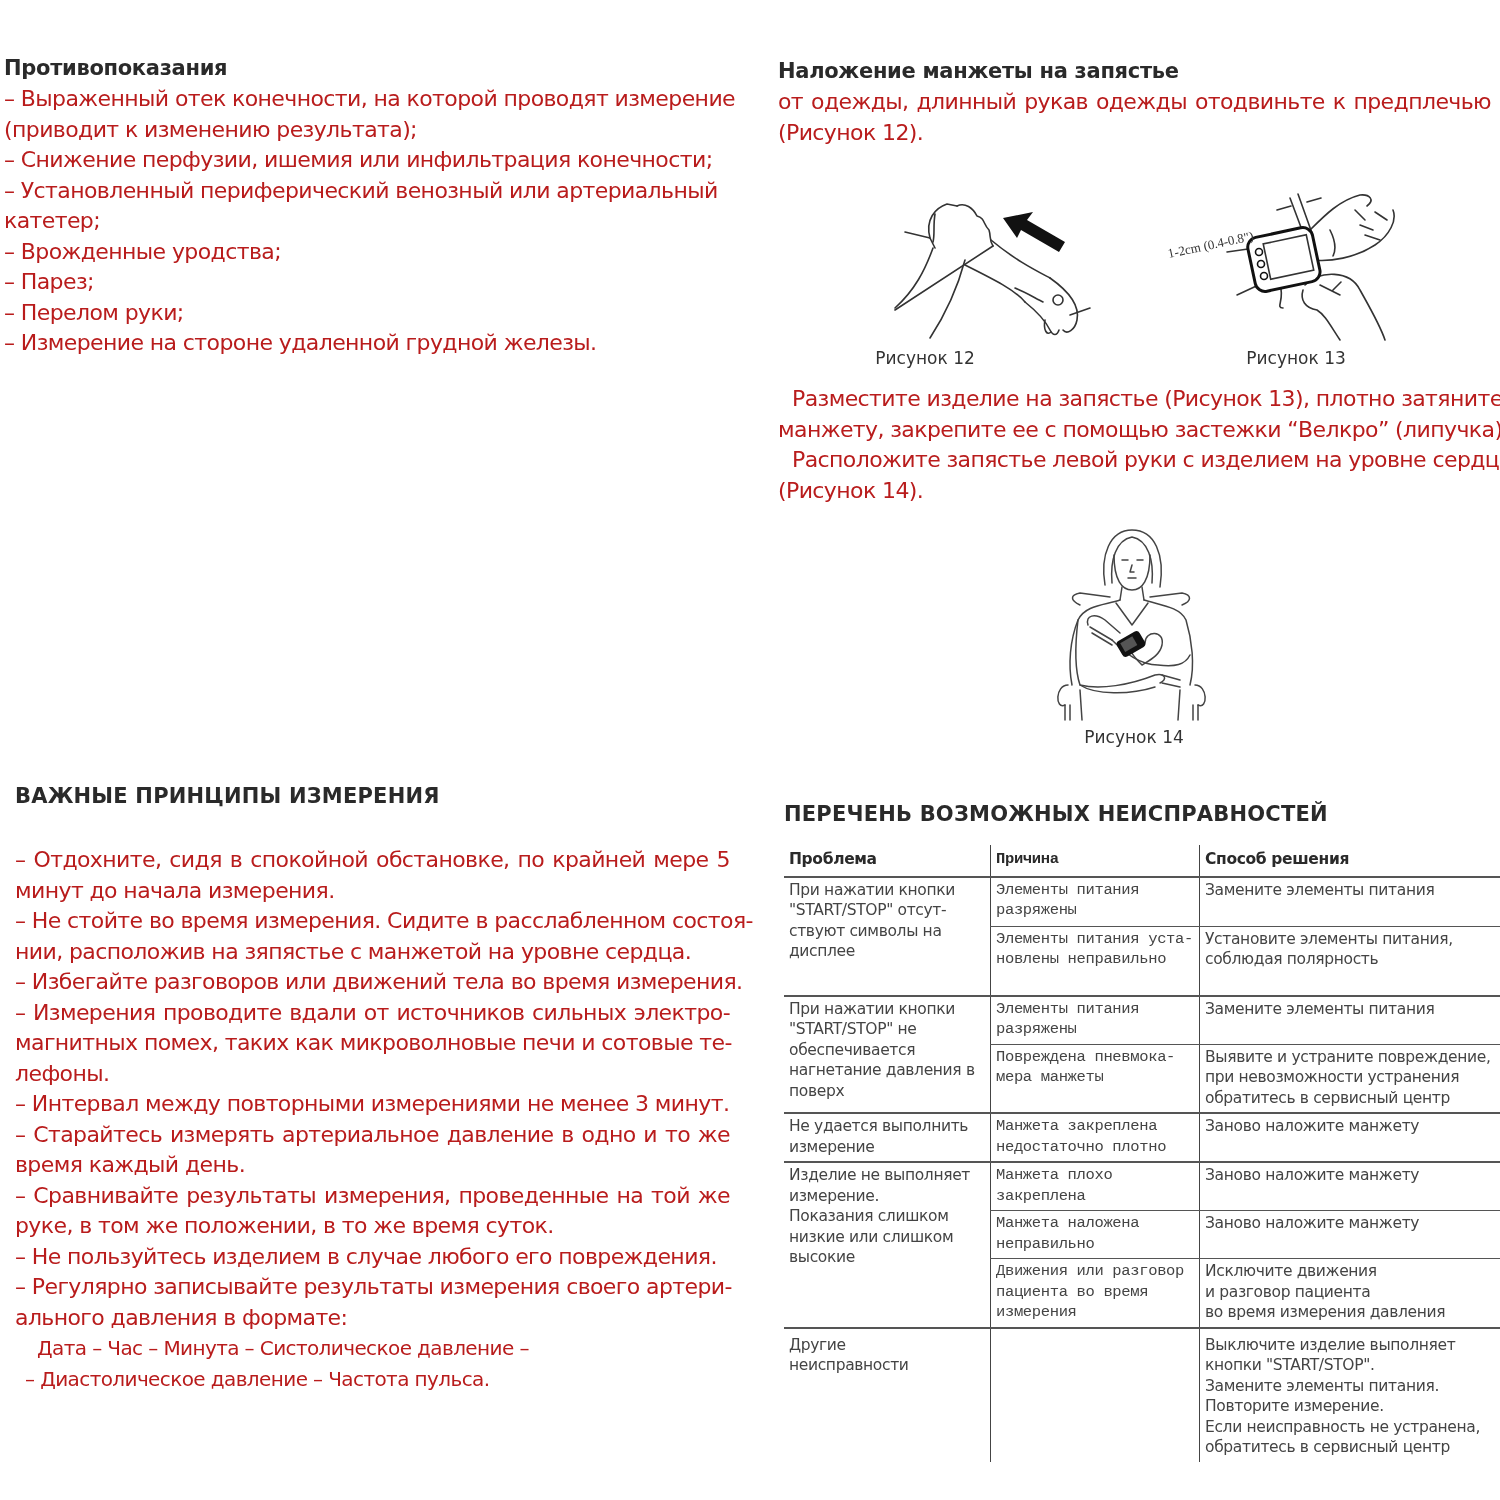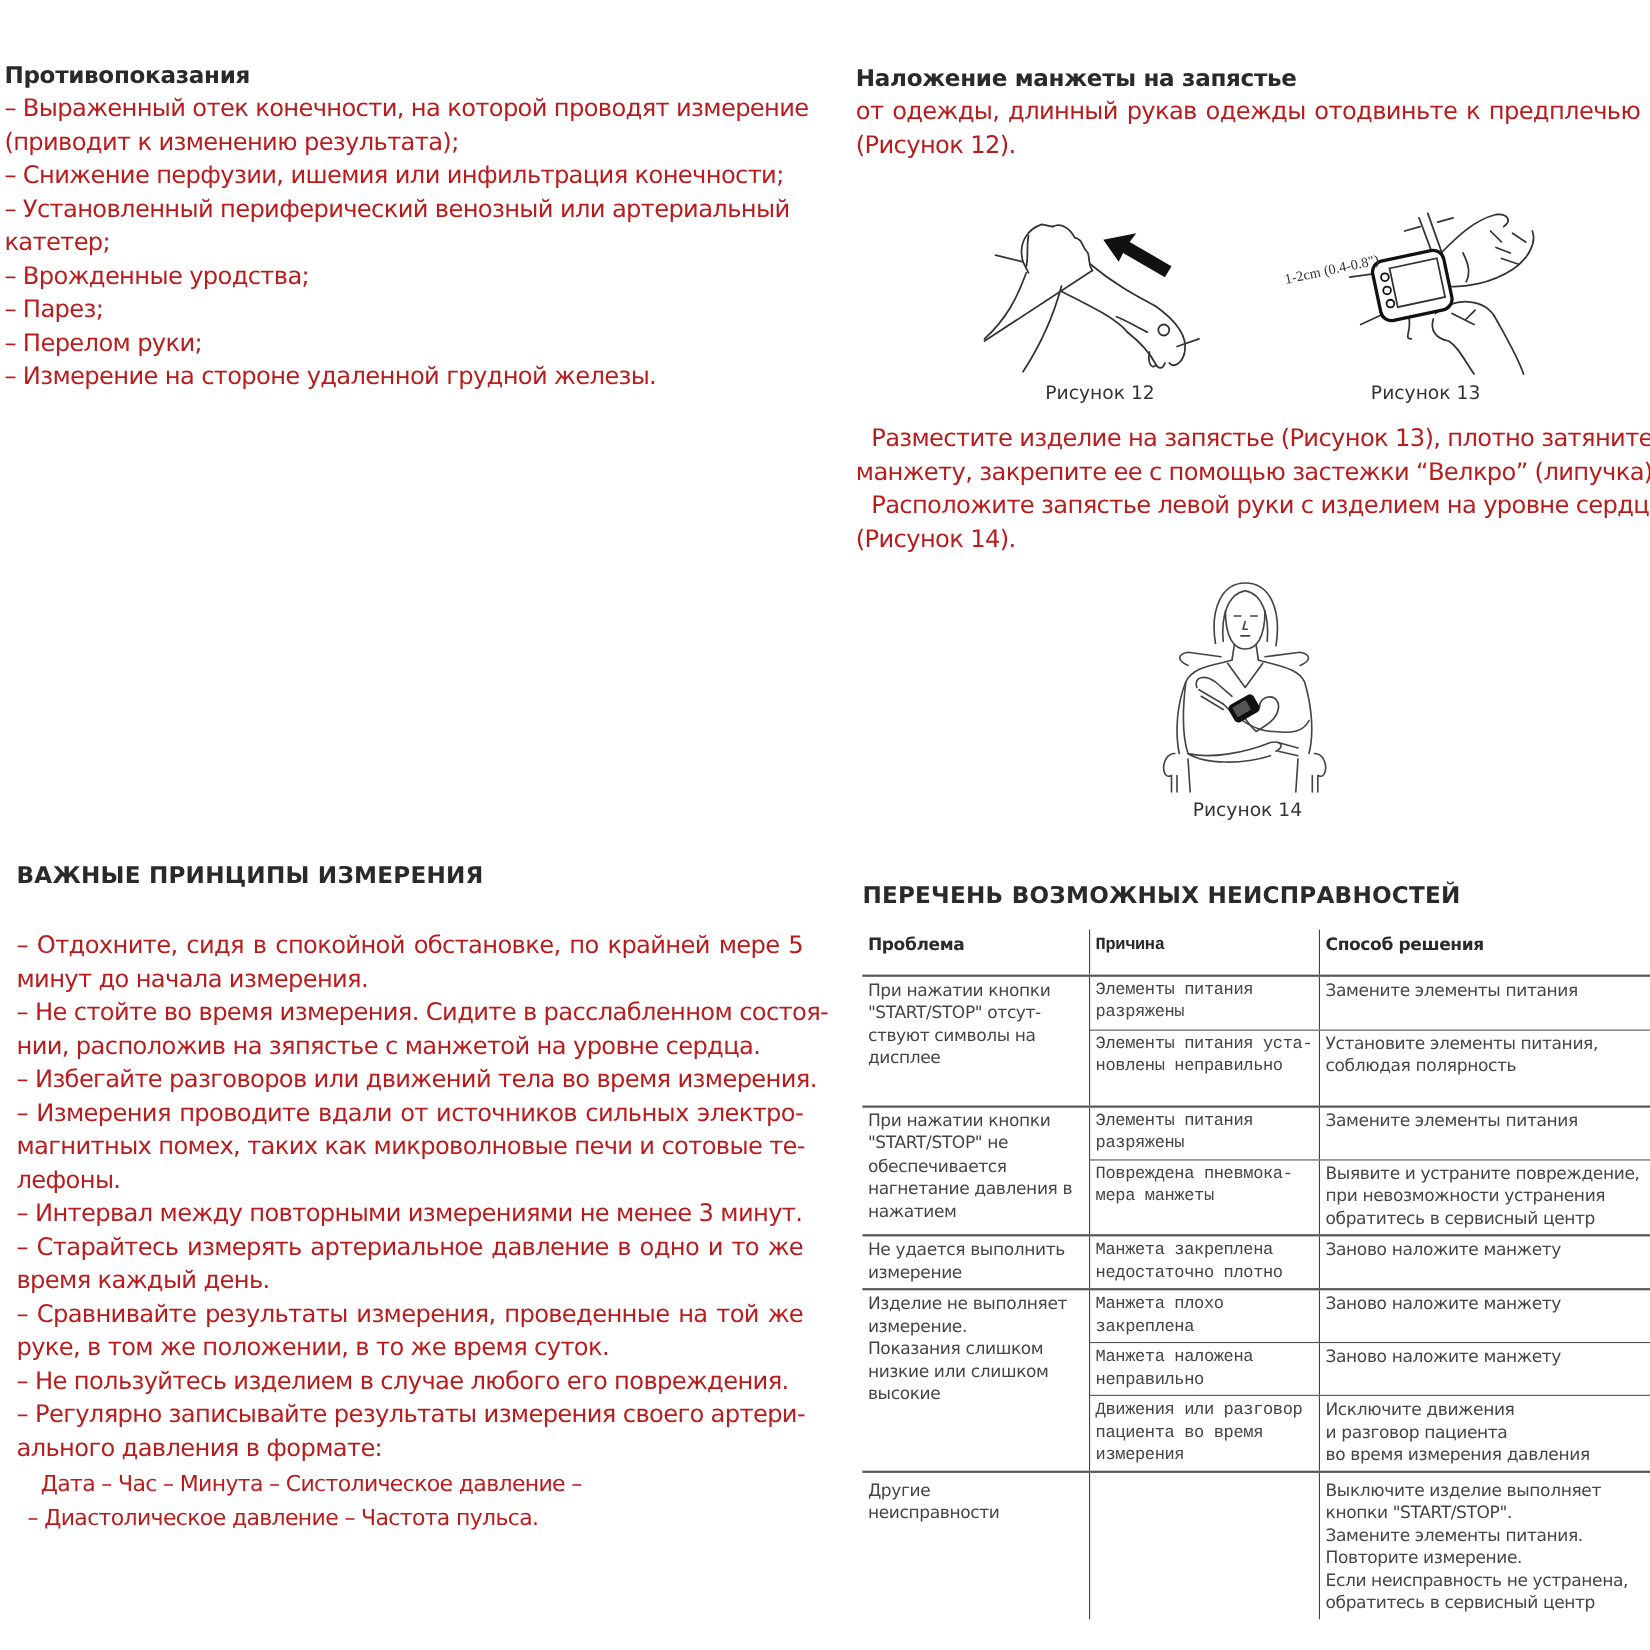--- a/index.html
+++ b/index.html
@@ -11,21 +11,21 @@
   .txt { font-size: 22px; line-height: 30.5px; letter-spacing: -0.6px; color: #b91c1c; }
   .h-bold { font-weight: bold; font-size: 21px; color: #2a2a2a; letter-spacing: -0.3px; }
   .h-caps { font-weight: bold; font-size: 21px; color: #2a2a2a; letter-spacing: 0.2px; }
   .line { white-space: nowrap; }
   .just { text-align: justify; text-align-last: justify; display: block; white-space: nowrap; }
   .caption { font-size: 17px; color: #333; text-align: center; }
 
   
   .tbl { position: absolute; left: 784px; top: 845px; width: 716px; border-collapse: collapse; }
   .tbl th, .tbl td { font-size: 15.5px; line-height: 20.5px; vertical-align: top; padding: 2px 5px 4px 5px; color: #444; letter-spacing: -0.35px; }
-  .tbl th { text-align: left; font-weight: bold; color: #2a2a2a; padding-top: 4px; padding-bottom: 16px; }
+  .tbl th { text-align: left; font-weight: bold; color: #2a2a2a; padding-top: 4px; padding-bottom: 6px; }
   .tbl .c1 { width: 196px; }
   .tbl .c2 { width: 198px; border-left: 1.5px solid #444; font-family: Liberation Mono, monospace; }
   .tbl .c3 { border-left: 1.5px solid #444; }
   .tbl tr.hdr th { border-bottom: 2px solid #555; }
   .tbl tr.grp-end td { border-bottom: 2px solid #555; }
   .tbl td.sub-sep { border-bottom: 1.5px solid #555; }
   .tbl td.multi div { white-space: nowrap; }
 </style>
 </head>
 <body>
@@ -64,21 +64,21 @@
       <path d="M165 88 C182 100 195 115 192 130 C190 140 182 145 178 140"></path>
       <path d="M140 112 C150 120 160 130 165 140 C168 146 172 146 174 140"></path>
       <path d="M130 98 C140 102 150 108 158 112"></path>
       <circle cx="173" cy="110" r="5"></circle>
       <path d="M160 130 C158 140 162 146 166 142"></path>
       <path d="M185 125 L205 118"></path>
     </g>
     <polygon points="118,28 148,22 142,30 180,52 174,62 136,40 132,48" fill="#111"></polygon>
   </svg>
 </div>
-<div class="abs caption" style="left:940px; top:348px; width:120px;">Рисунок 12</div>
+<div class="abs caption" style="left:865px; top:348px; width:120px;">Рисунок 12</div>
 
 <div class="abs" style="left:1155px; top:190px; width:245px; height:160px;">
   <svg width="245" height="160" viewBox="0 0 245 160">
     <g fill="none" stroke="#333" stroke-width="1.6" stroke-linecap="round" stroke-linejoin="round">
       <path d="M135 8 L150 48"></path>
       <path d="M143 4 L158 46"></path>
       <path d="M122 20 L136 16"></path>
       <path d="M152 12 L166 8"></path>
       <path d="M72 62 L100 58"></path>
       <path d="M82 105 L110 92"></path>
@@ -203,21 +203,21 @@
       <div>соблюдая полярность</div>
     </td>
   </tr>
 
   <tr>
     <td class="c1 multi" rowspan="2" style="border-bottom:2px solid #555;">
       <div>При нажатии кнопки</div>
       <div>"START/STOP" не</div>
       <div>обеспечивается</div>
       <div>нагнетание давления в</div>
-      <div>нажатием</div>
+      <div>поверх</div>
     </td>
     <td class="c2 multi sub-sep">
       <div>Элементы питания</div>
       <div>разряжены</div>
     </td>
     <td class="c3 multi sub-sep">
       <div>Замените элементы питания</div>
     </td>
   </tr>
   <tr class="grp-end">

